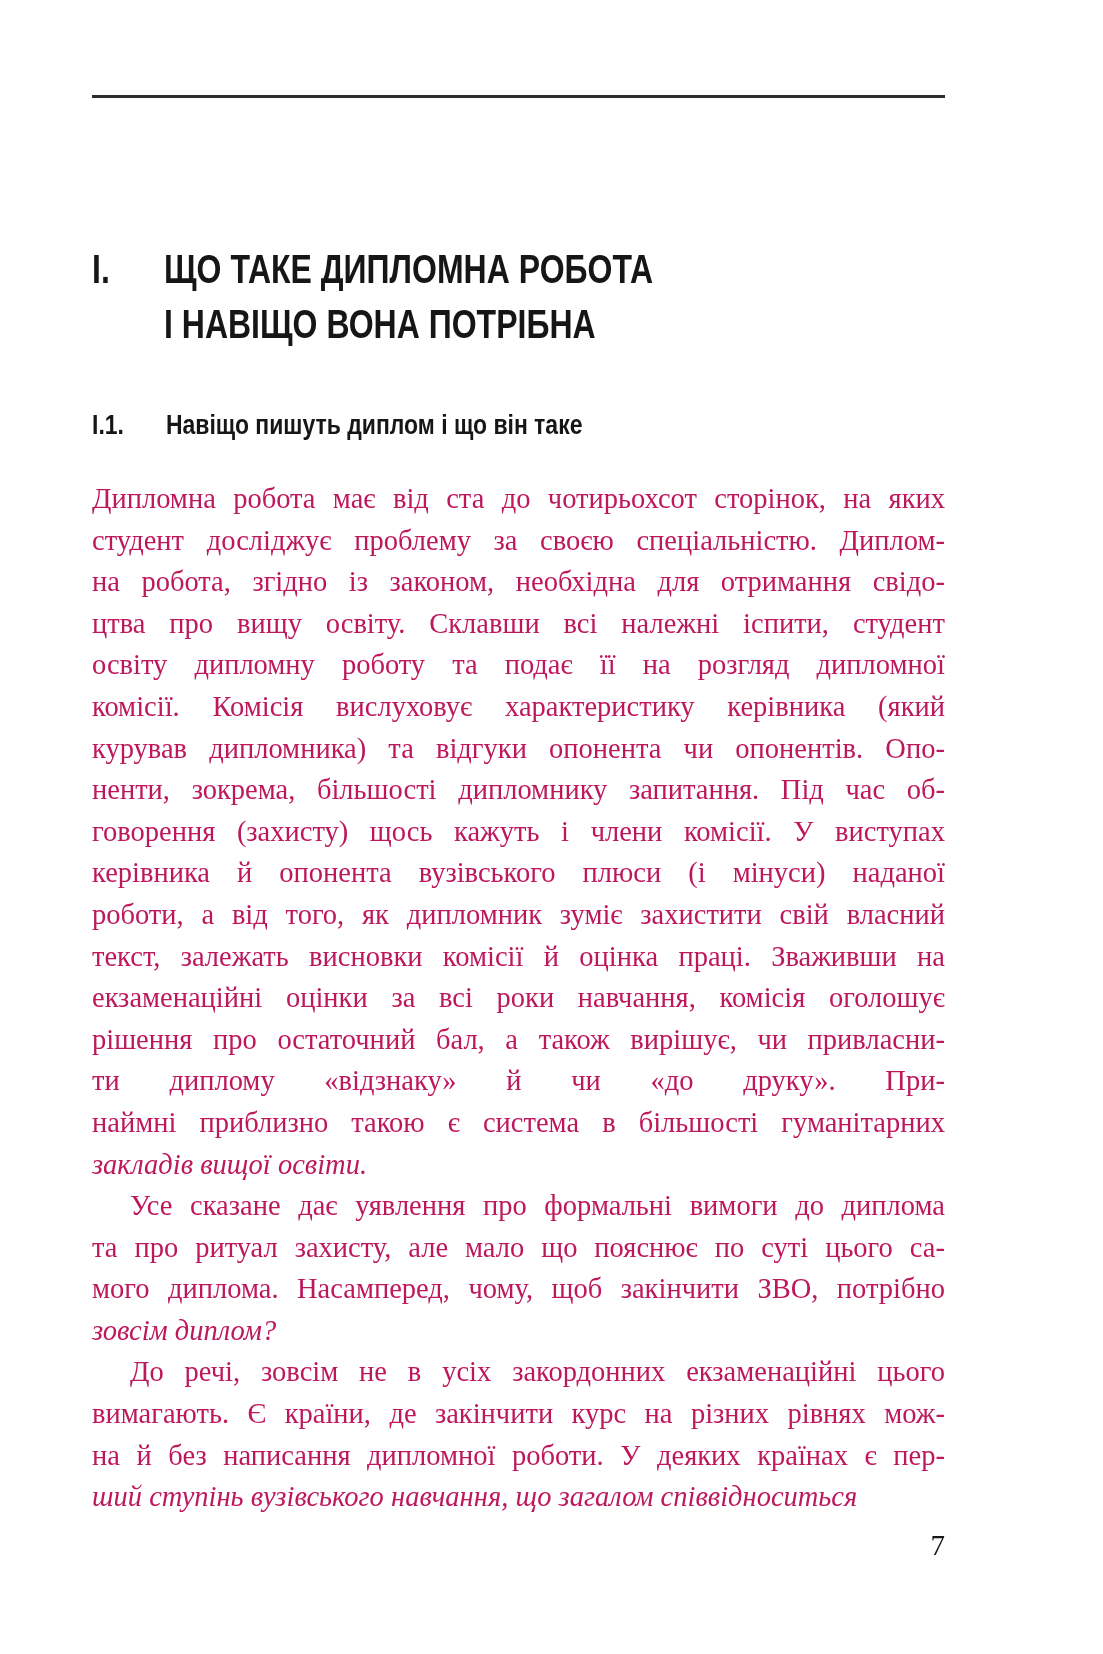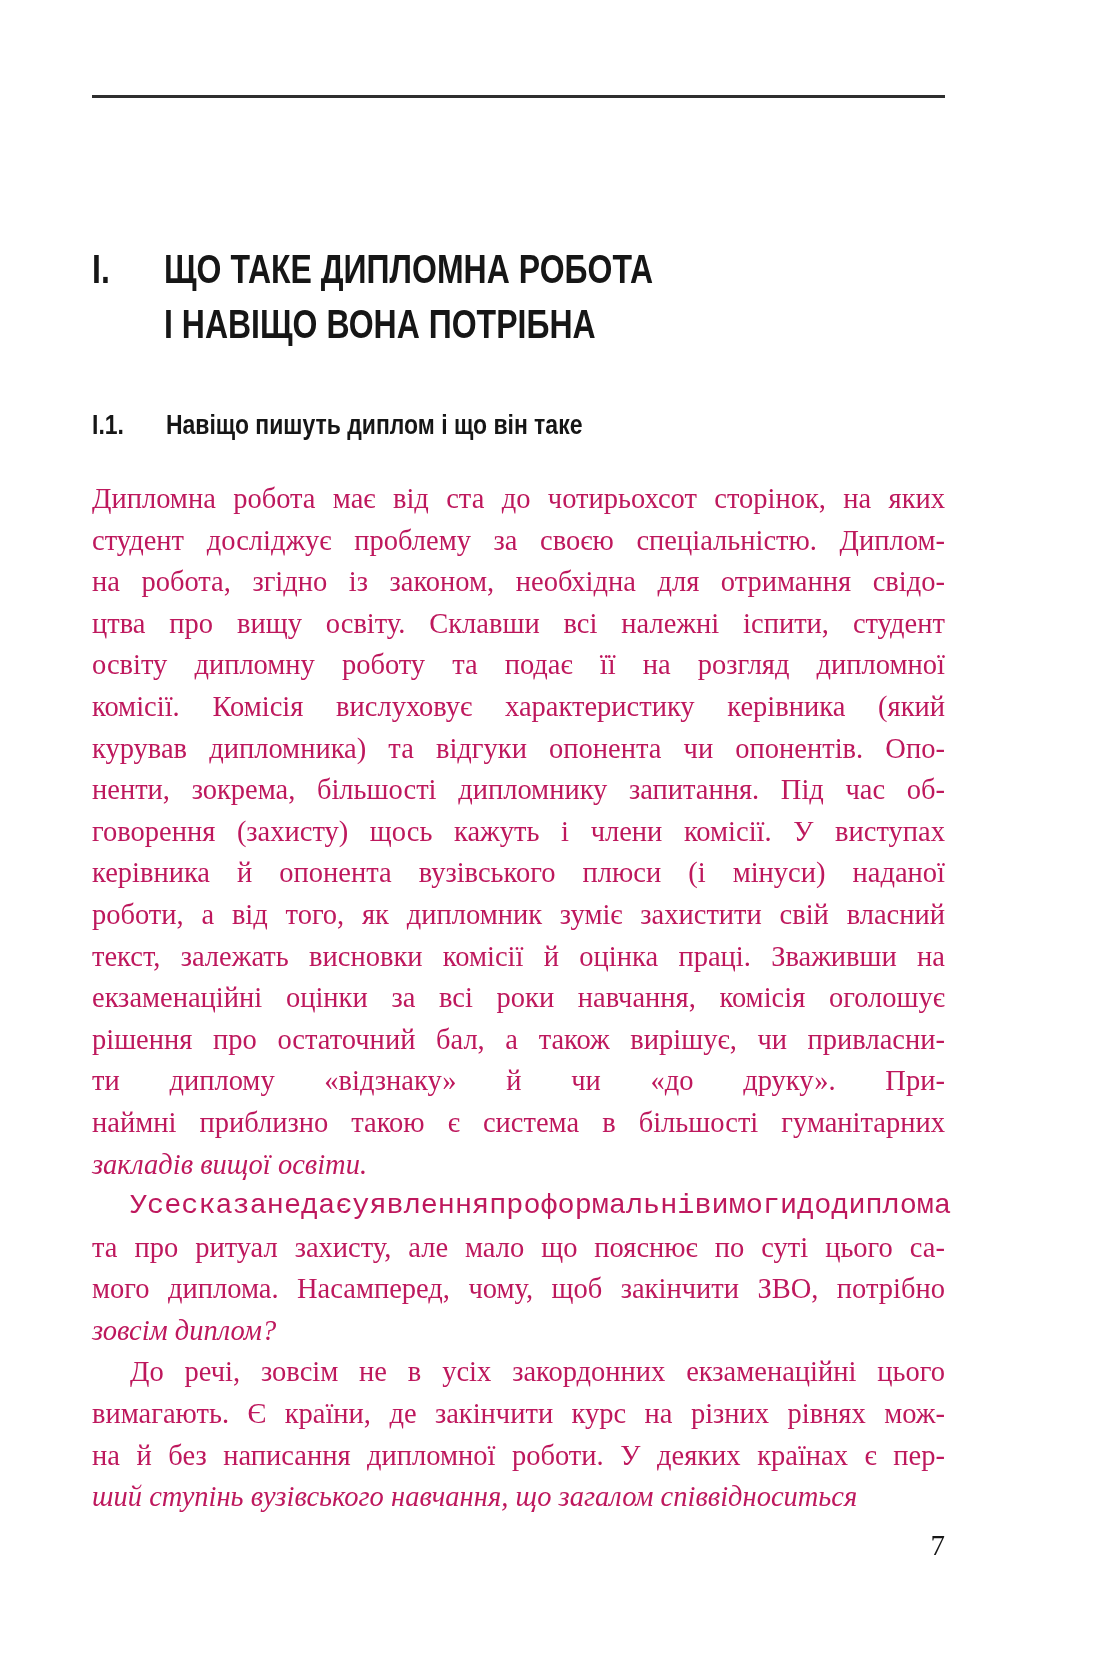--- a/index.html
+++ b/index.html
@@ -172,21 +172,21 @@
         <div class="para-line"><div class="jline"><span>керівника</span><span>й</span><span>опонента</span><span>вузівського</span><span>плюси</span><span>(і</span><span>мінуси)</span><span>наданої</span></div></div>
         <div class="para-line"><div class="jline"><span>роботи,</span><span>а</span><span>від</span><span>того,</span><span>як</span><span>дипломник</span><span>зуміє</span><span>захистити</span><span>свій</span><span>власний</span></div></div>
         <div class="para-line"><div class="jline"><span>текст,</span><span>залежать</span><span>висновки</span><span>комісії</span><span>й</span><span>оцінка</span><span>праці.</span><span>Зваживши</span><span>на</span></div></div>
         <div class="para-line"><div class="jline"><span>екзаменаційні</span><span>оцінки</span><span>за</span><span>всі</span><span>роки</span><span>навчання,</span><span>комісія</span><span>оголошує</span></div></div>
         <div class="para-line"><div class="jline"><span>рішення</span><span>про</span><span>остаточний</span><span>бал,</span><span>а</span><span>також</span><span>вирішує,</span><span>чи</span><span>привласни-</span></div></div>
         <div class="para-line"><div class="jline"><span>ти</span><span>диплому</span><span>«відзнаку»</span><span>й</span><span>чи</span><span>«до</span><span>друку».</span><span>При-</span></div></div>
         <div class="para-line"><div class="jline"><span>наймні</span><span>приблизно</span><span>такою</span><span>є</span><span>система</span><span>в</span><span>більшості</span><span>гуманітарних</span></div></div>
         <div class="para-line last"><span>закладів вищої освіти.</span></div>
       </div>
       <div class="para-block">
-        <div class="para-line"><div class="jline" style="padding-left: 38px; font-family: Liberation Mono, monospace;"><span>Усе</span><span>сказане</span><span>дає</span><span>уявлення</span><span>про</span><span>формальні</span><span>вимоги</span><span>до</span><span>диплома</span></div></div>
+        <div class="para-line"><div class="jline" style="padding-left: 38px;"><span>Усе</span><span>сказане</span><span>дає</span><span>уявлення</span><span>про</span><span>формальні</span><span>вимоги</span><span>до</span><span>диплома</span></div></div>
         <div class="para-line"><div class="jline"><span>та</span><span>про</span><span>ритуал</span><span>захисту,</span><span>але</span><span>мало</span><span>що</span><span>пояснює</span><span>по</span><span>суті</span><span>цього</span><span>са-</span></div></div>
         <div class="para-line"><div class="jline"><span>мого</span><span>диплома.</span><span>Насамперед,</span><span>чому,</span><span>щоб</span><span>закінчити</span><span>ЗВО,</span><span>потрібно</span></div></div>
         <div class="para-line last"><span>зовсім диплом?</span></div>
       </div>
       <div class="para-block">
         <div class="para-line"><div class="jline" style="padding-left: 38px;"><span>До</span><span>речі,</span><span>зовсім</span><span>не</span><span>в</span><span>усіх</span><span>закордонних</span><span>екзаменаційні</span><span>цього</span></div></div>
         <div class="para-line"><div class="jline"><span>вимагають.</span><span>Є</span><span>країни,</span><span>де</span><span>закінчити</span><span>курс</span><span>на</span><span>різних</span><span>рівнях</span><span>мож-</span></div></div>
         <div class="para-line"><div class="jline"><span>на</span><span>й</span><span>без</span><span>написання</span><span>дипломної</span><span>роботи.</span><span>У</span><span>деяких</span><span>країнах</span><span>є</span><span>пер-</span></div></div>
         <div class="para-line last"><span>ший ступінь вузівського навчання, що загалом співвідноситься</span></div>
       </div>

